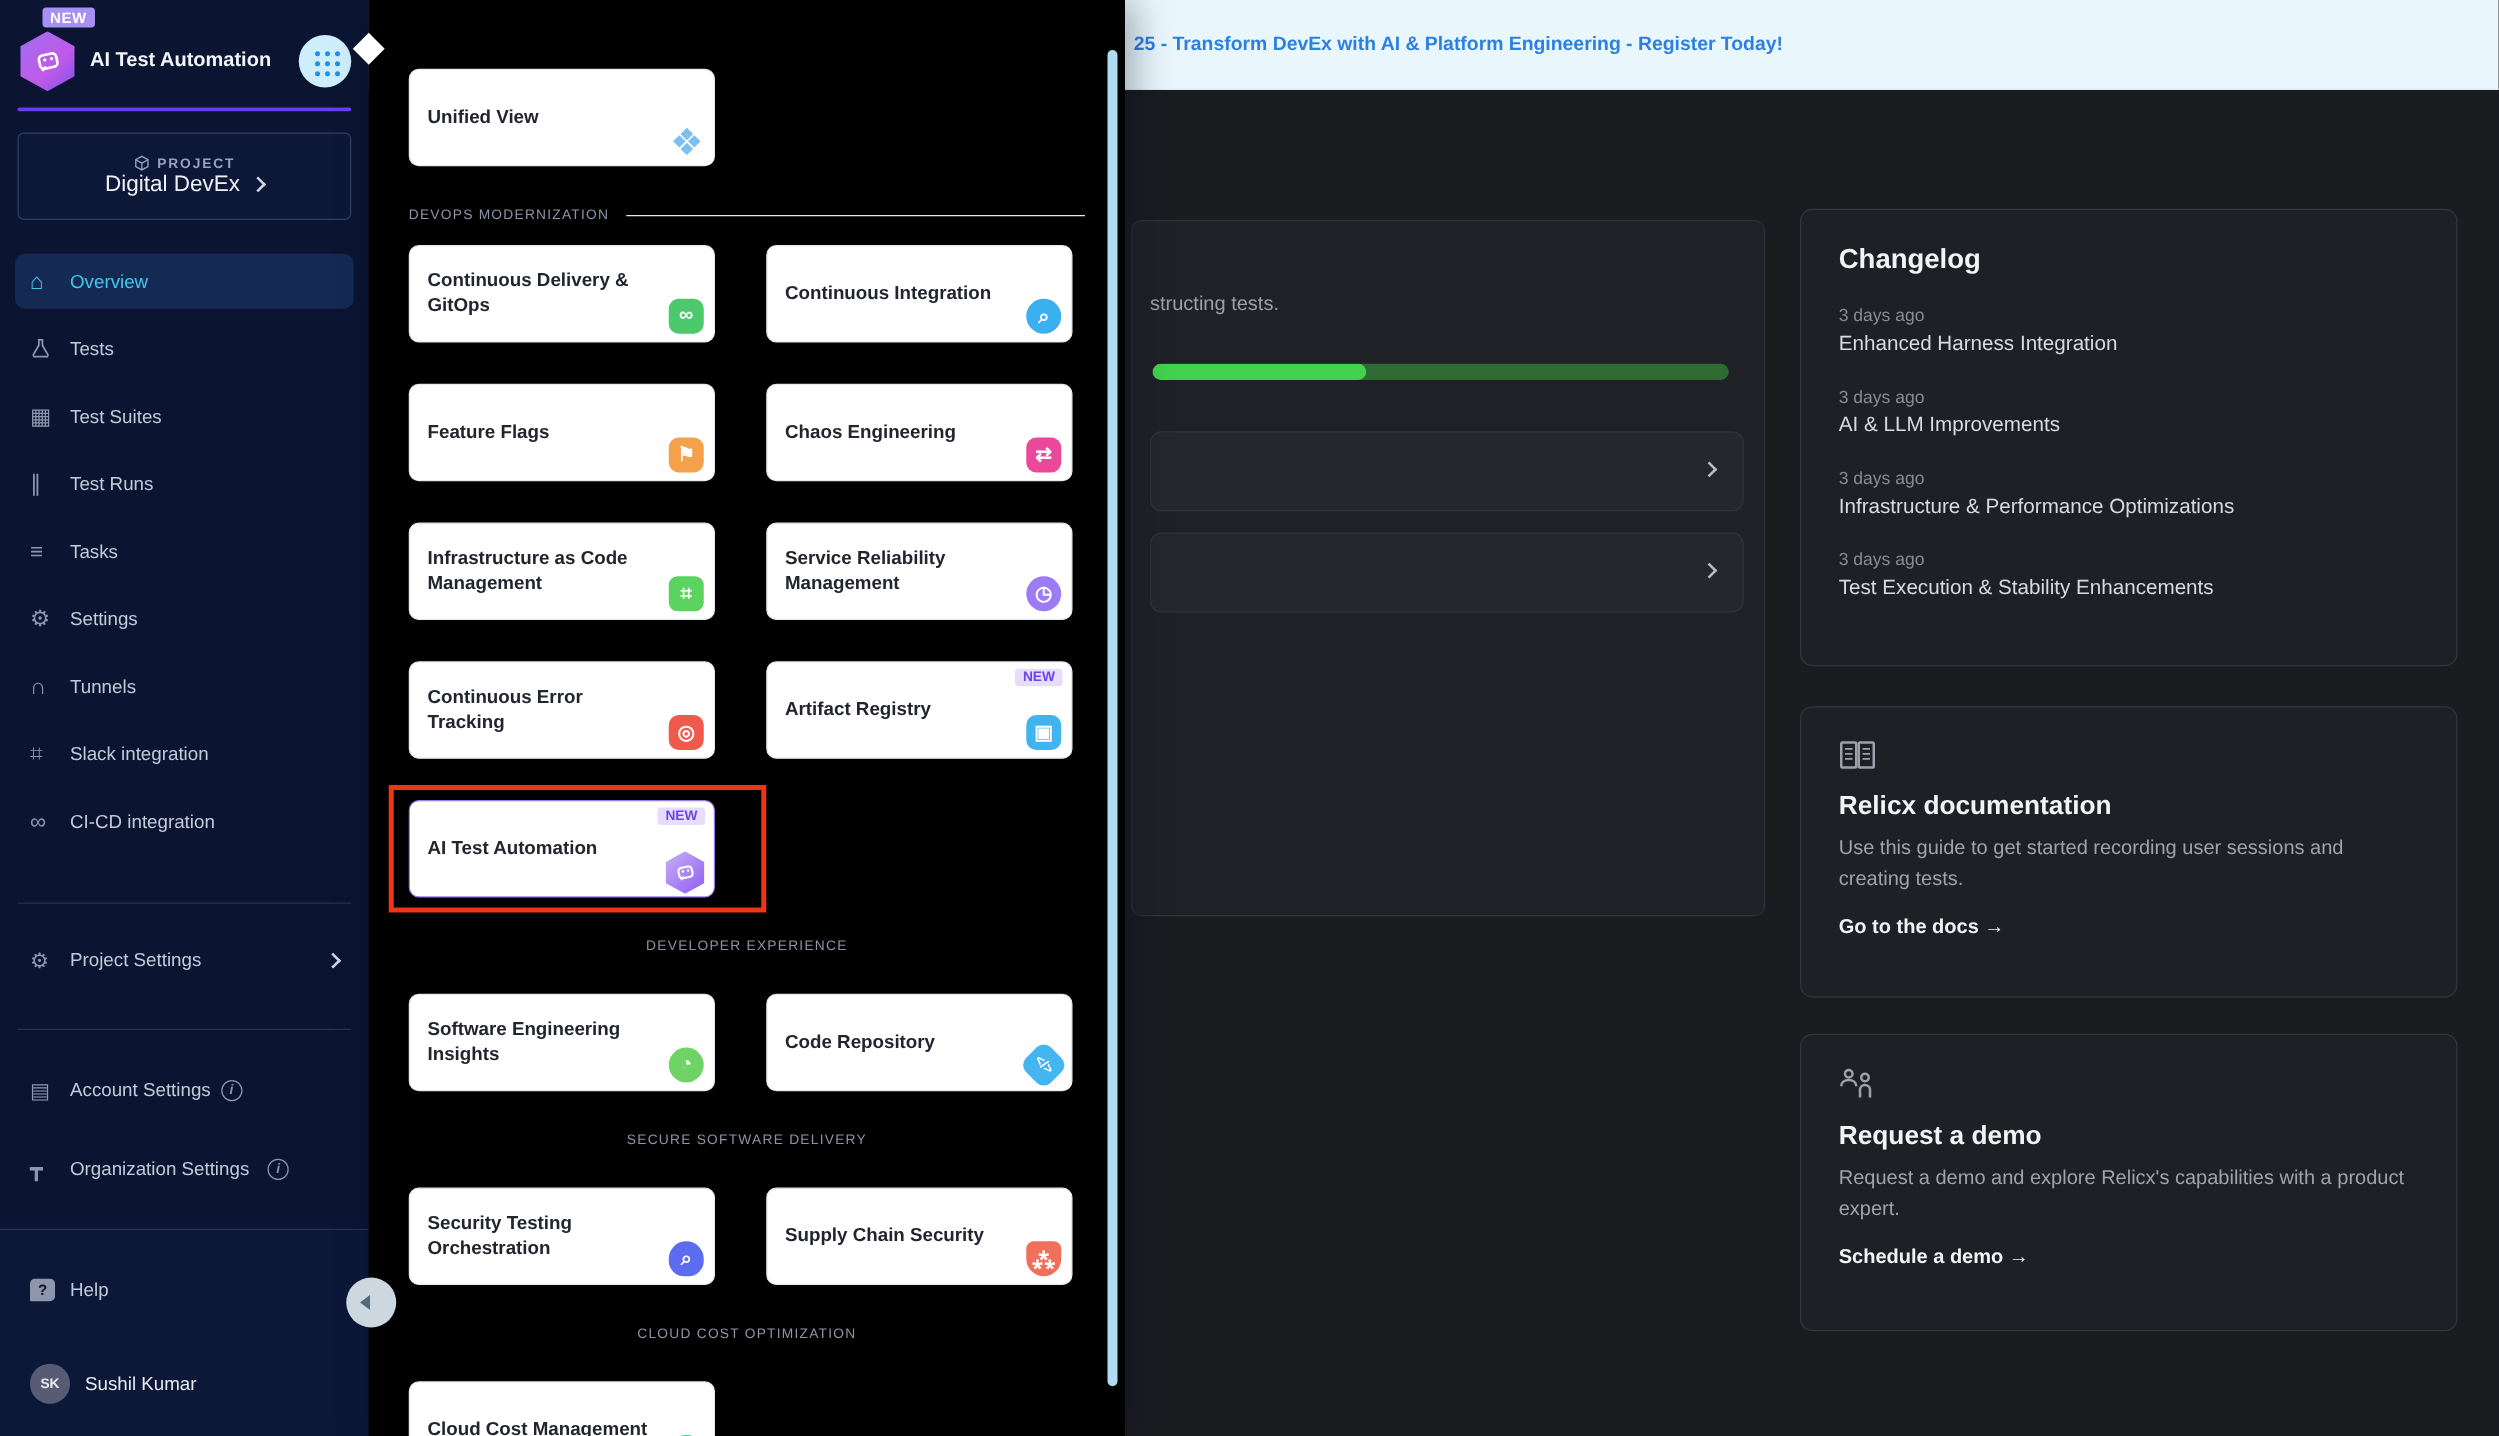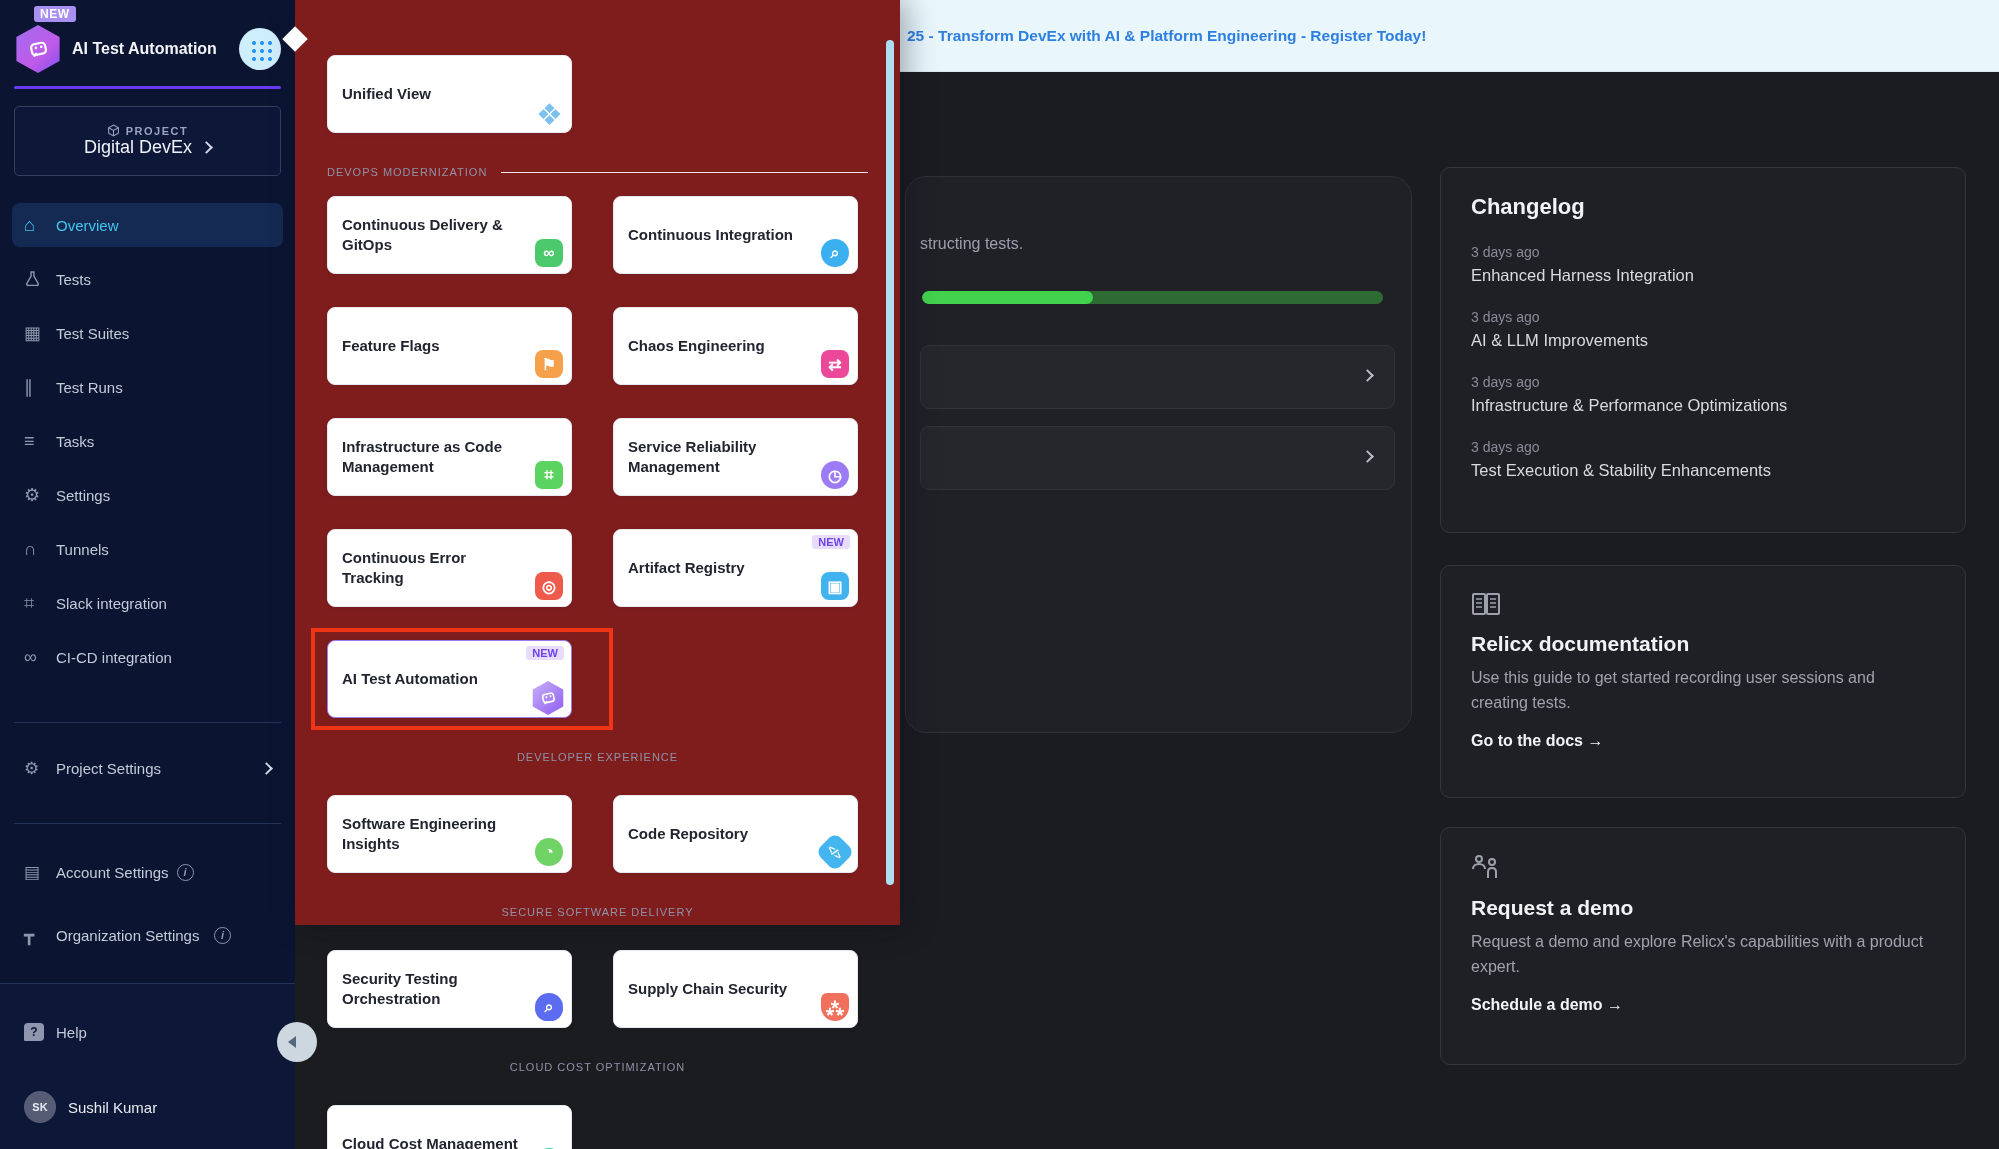--- a/index.html
+++ b/index.html
@@ -32,42 +32,42 @@
   .help-bubble { width:20px; height:18px; background:#8d96ad; border-radius:4px 4px 4px 1px; color:#0b1532; font-size:12px; font-weight:700; display:flex; align-items:center; justify-content:center; }
   .avatar { width:32px; height:32px; border-radius:50%; background:#575c75; color:#e8eaf2; font-size:11px; font-weight:700; display:flex; align-items:center; justify-content:center; margin-right:12px; }
   .sb-footer { position:absolute; left:0; right:0; top:983px; bottom:0; background:#0d1838; border-top:1px solid #253257; }
   .collapse-handle { position:absolute; left:277px; top:1022px; width:40px; height:40px; border-radius:50%; background:#ccd7e0; z-index:60; display:flex; align-items:center; justify-content:center; cursor:pointer; }
   .caret-left { width:0; height:0; border-top:6px solid transparent; border-bottom:6px solid transparent; border-right:8px solid #55677c; margin-right:10px; }
 
   
   .banner { position:absolute; left:295px; right:0; top:0; height:72px; background:#e9f6fc; border-bottom:1px solid #d9e9f1; z-index:5; }
   .banner a { position:absolute; left:612px; top:50%; transform:translateY(-50%); color:#2d7fe0; font-weight:700; font-size:15.5px; text-decoration:none; white-space:nowrap; cursor:pointer; }
   .content { position:absolute; left:295px; right:0; top:72px; bottom:0; background:#1b1c20; z-index:1; }
-  .onboard-card { position:absolute; left:610px; top:104px; width:507px; height:557px; background:#202127; border:1px solid #303139; border-radius:21px; overflow:hidden; }
+  .onboard-card { position:absolute; left:610px; top:104px; width:507px; height:557px; background:#202127; border:1px solid #303139; border-radius:8px; overflow:hidden; }
   .intro-tail { position:absolute; left:14px; top:58px; color:#9ba0aa; font-size:16px; white-space:nowrap; }
   .progress-track { position:absolute; left:16px; right:28px; top:114px; height:13px; border-radius:7px; background:#2e6b33; overflow:hidden; }
   .progress-fill { height:100%; background:#43d24e; border-radius:7px; }
   .ob-row { position:absolute; left:14px; right:16px; height:64px; background:#26272d; border:1px solid #323339; border-radius:9px; cursor:pointer; }
   .ob-row .chev-right { position:absolute; right:22px; top:50%; margin-top:-6px; border-color:#b9bdc6; }
   .ob-expanded { position:absolute; left:14px; right:16px; top:333px; height:186px; background:#232429; border:1px solid #303137; border-radius:9px; cursor:pointer; }
   .chev-down { position:absolute; right:20px; top:16px; width:10px; height:10px; border-right:2.5px solid #b9bdc6; border-bottom:2.5px solid #b9bdc6; transform:rotate(45deg); }
   .expanded-tail { position:absolute; left:14px; top:58px; color:#9ba0aa; font-size:16px; white-space:nowrap; }
 
   .side-card { position:absolute; left:1145px; width:526px; background:#1f2026; border:1px solid #35363c; border-radius:10px; padding:26px 30px; color:#e8eaee; }
   .side-card h2 { font-size:22px; font-weight:700; color:#f2f3f5; }
   .cl-entry { margin-top:24px; }
   .cl-time { color:#878c96; font-size:14px; }
   .cl-title { color:#d8dade; font-size:16.5px; margin-top:6px; }
   .sc-icon { color:#9ca1ab; margin-bottom:12px; }
   .sc-title { font-size:21px; font-weight:700; color:#f2f3f5; margin-bottom:10px; }
   .sc-body { font-size:16px; line-height:1.55; color:#9ea3ac; margin-bottom:16px; }
   .sc-link { font-size:16px; font-weight:700; color:#f2f3f5; cursor:pointer; }
 
   
-  .popover { position:absolute; left:295px; top:0; width:605px; height:925px; background:#7f1d1d; z-index:50; box-shadow:6px 0 28px rgba(10,15,35,.35); padding:55px 0 0 32px; }
+  .popover { position:absolute; left:295px; top:0; width:605px; height:1149px; background:#000000; z-index:50; box-shadow:6px 0 28px rgba(10,15,35,.35); padding:55px 0 0 32px; }
   .beak { position:absolute; left:-9px; top:30px; width:18px; height:18px; background:#fff; transform:rotate(45deg); }
   .pop-scrollbar { position:absolute; right:6px; top:40px; bottom:40px; width:8px; border-radius:4px; background:#aedcf0; cursor:pointer; }
   .app-row { display:flex; gap:41px; margin-bottom:33px; }
   .app-card { position:relative; width:245px; height:78px; background:#fff; border:1px solid #e7e9f0; border-radius:8px; box-shadow:0 1px 4px rgba(25,35,70,.10); padding:12px 14px; display:flex; align-items:center; cursor:pointer; }
   .app-label { font-size:15px; font-weight:600; color:#22252f; line-height:1.35; padding-right:34px; }
   .chip { position:absolute; right:8px; bottom:6px; width:28px; height:28px; display:flex; align-items:center; justify-content:center; color:#fff; font-size:16px; font-weight:700; }
   .chip-plain { position:absolute; right:8px; bottom:2px; font-size:30px; line-height:1; }
   .card-new { position:absolute; top:5px; right:7px; background:#e7dcfb; color:#6d44e8; font-size:11px; font-weight:700; padding:1px 6px; border-radius:3px; }
   .ai-card { border:1.5px solid #9b7bf0; }
   .chip-ai { position:absolute; right:6px; bottom:2px; width:34px; height:34px; background:linear-gradient(135deg,#c9b2f7,#8d5cf0); clip-path:polygon(50% 0,95% 25%,95% 75%,50% 100%,5% 75%,5% 25%); display:flex; align-items:center; justify-content:center; }

